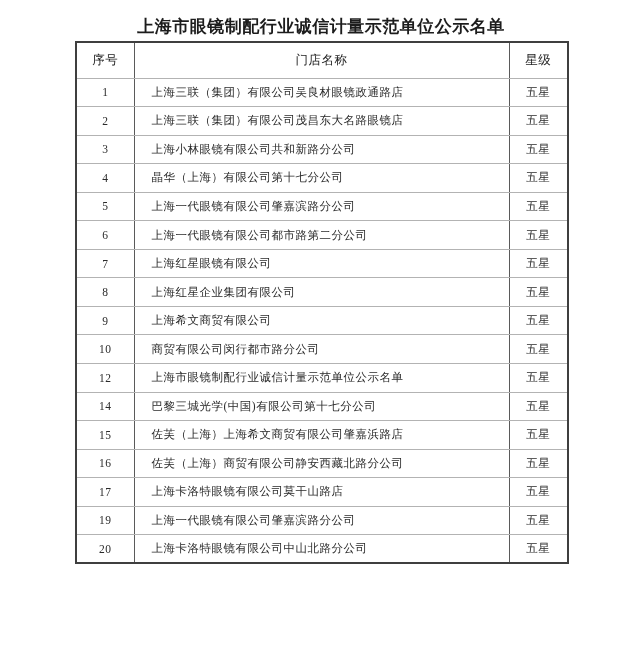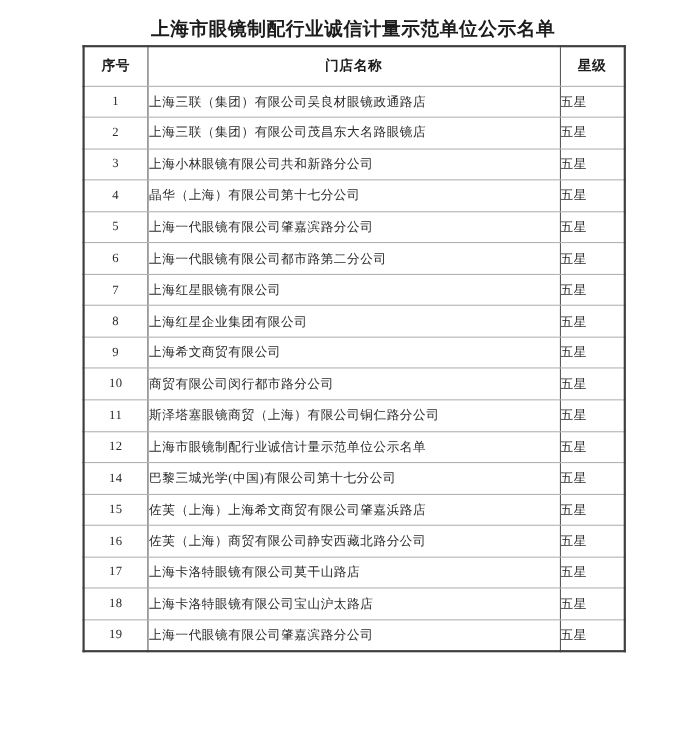--- a/index.html
+++ b/index.html
@@ -55,35 +55,35 @@
     font-size: 11.5px;
     letter-spacing: 0.5px;
     overflow: hidden;
     white-space: nowrap;
     background: #ffffff;
   }
 
   table.list-table tr.header-row th {
     height: 36px;
     font-size: 12.5px;
-    font-weight: bold;
+    font-weight: normal;
     text-align: center;
     vertical-align: middle;
     color: #1c1c1c;
   }
 
   table.list-table tr.data-row td {
     height: 28.55px;
     vertical-align: middle;
     color: #2a2a2a;
   }
 
   td.cell-no   { text-align: center; }
-  td.cell-name { text-align: left; padding-left: 1px; }
-  td.cell-star { text-align: left; }
+  td.cell-name { text-align: left; padding-left: 17px; }
+  td.cell-star { text-align: center; }
 </style>
 </head>
 <body>
 
 <div class="page">
 
   <div class="doc-title">上海市眼镜制配行业诚信计量示范单位公示名单</div>
 
   <table class="list-table">
     <colgroup>
@@ -143,25 +143,20 @@
           <td class="cell-no">9</td>
           <td class="cell-name">上海希文商贸有限公司</td>
           <td class="cell-star">五星</td>
         </tr>
         <tr class="data-row">
           <td class="cell-no">10</td>
           <td class="cell-name">商贸有限公司闵行都市路分公司</td>
           <td class="cell-star">五星</td>
         </tr>
         <tr class="data-row">
-          <td class="cell-no">11</td>
-          <td class="cell-name">斯泽塔塞眼镜商贸（上海）有限公司铜仁路分公司</td>
-          <td class="cell-star">五星</td>
-        </tr>
-        <tr class="data-row">
           <td class="cell-no">12</td>
           <td class="cell-name">上海市眼镜制配行业诚信计量示范单位公示名单</td>
           <td class="cell-star">五星</td>
         </tr>
         <tr class="data-row">
           <td class="cell-no">14</td>
           <td class="cell-name">巴黎三城光学(中国)有限公司第十七分公司</td>
           <td class="cell-star">五星</td>
         </tr>
         <tr class="data-row">
@@ -173,25 +168,25 @@
           <td class="cell-no">16</td>
           <td class="cell-name">佐芙（上海）商贸有限公司静安西藏北路分公司</td>
           <td class="cell-star">五星</td>
         </tr>
         <tr class="data-row">
           <td class="cell-no">17</td>
           <td class="cell-name">上海卡洛特眼镜有限公司莫干山路店</td>
           <td class="cell-star">五星</td>
         </tr>
         <tr class="data-row">
-          <td class="cell-no">18</td>
-          <td class="cell-name">上海卡洛特眼镜有限公司宝山沪太路店</td>
+          <td class="cell-no">19</td>
+          <td class="cell-name">上海一代眼镜有限公司肇嘉滨路分公司</td>
           <td class="cell-star">五星</td>
         </tr>
         <tr class="data-row">
-          <td class="cell-no">19</td>
-          <td class="cell-name">上海一代眼镜有限公司肇嘉滨路分公司</td>
+          <td class="cell-no">20</td>
+          <td class="cell-name">上海卡洛特眼镜有限公司中山北路分公司</td>
           <td class="cell-star">五星</td>
         </tr>
       </tbody>
   </table>
 
 </div>
 
 </body></html>

